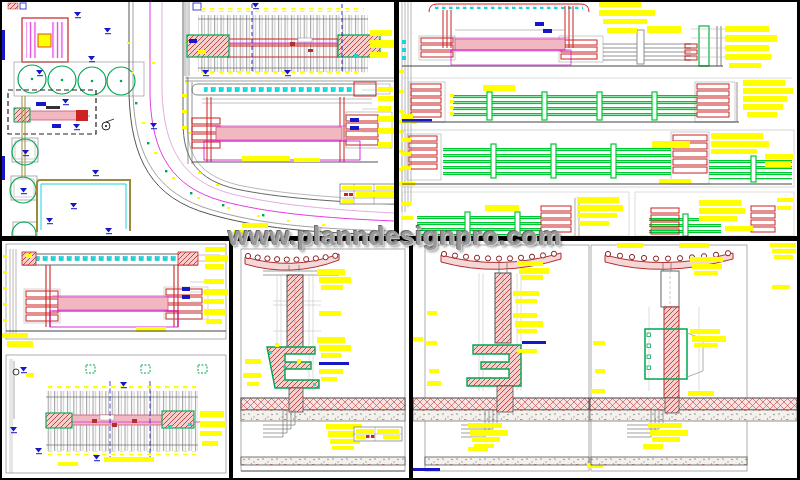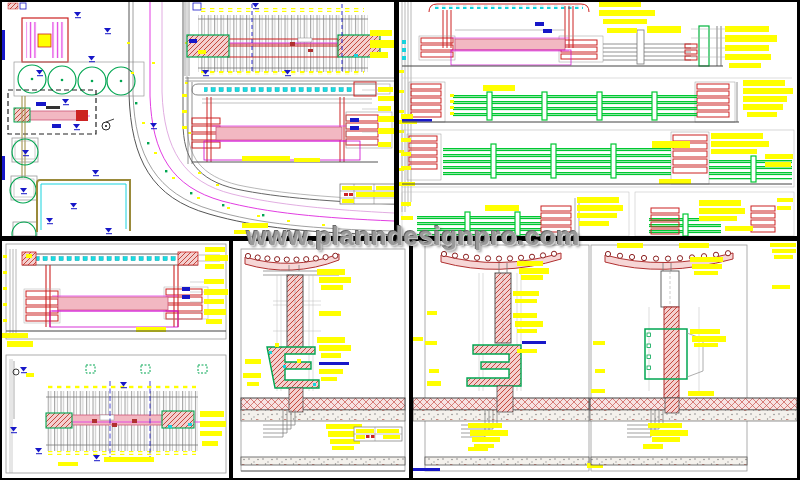--- a/index.html
+++ b/index.html
@@ -8,21 +8,21 @@
   .panel{position:absolute;background:#fff;overflow:hidden;}
   #p1{left:2px;top:2px;width:392px;height:234px;}
   #p2{left:399px;top:2px;width:398px;height:234px;}
   #p3{left:2px;top:241px;width:227px;height:237px;}
   #p4{left:233px;top:241px;width:176px;height:237px;}
   #p5{left:413px;top:241px;width:384px;height:237px;}
   .panel svg{display:block;}
   .watermark{position:absolute;left:228px;top:221px;width:352px;height:36px;z-index:50;
     font-size:26px;font-weight:bold;letter-spacing:.5px;color:#999;
     text-shadow:1px 1px 0 #cfcfcf,-1px -1px 0 #666,2px 2px 3px rgba(0,0,0,.45);
-    text-align:right;white-space:nowrap;pointer-events:none;}
+    text-align:left;white-space:nowrap;pointer-events:none;}
 </style>
 </head>
 <body>
 
 <div class="stage">
 
 <svg width="0" height="0" style="position:absolute" aria-hidden="true">
   <defs>
     <pattern id="diagRed" width="5" height="5" patternUnits="userSpaceOnUse">
       <rect width="5" height="5" fill="#f3cfcf"></rect>

